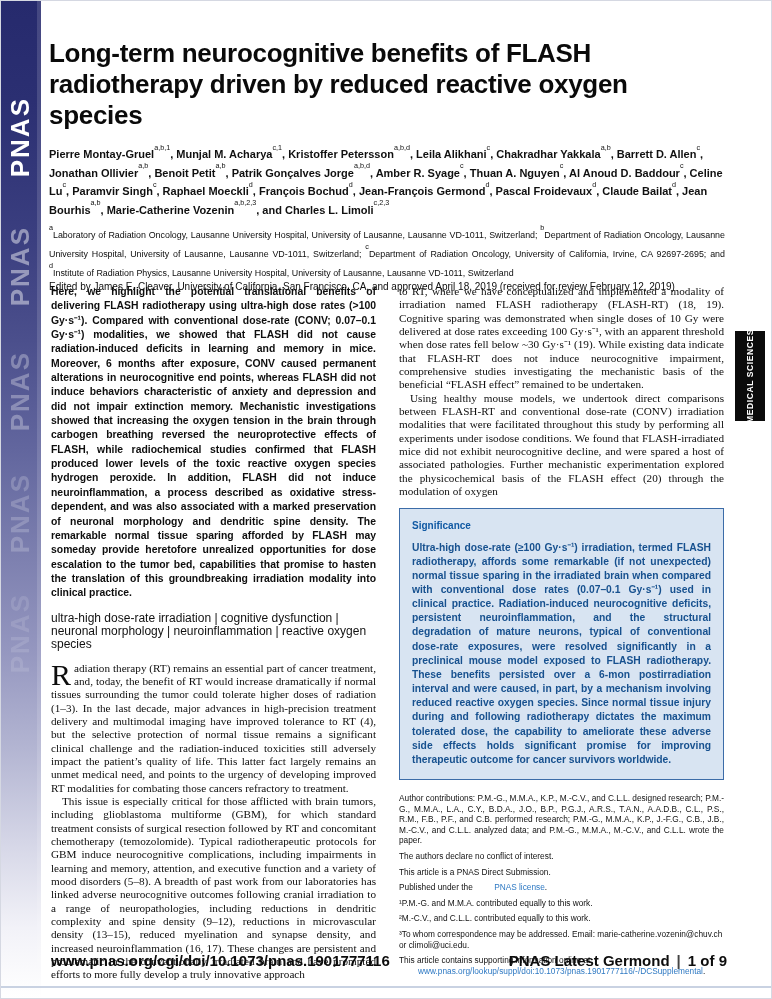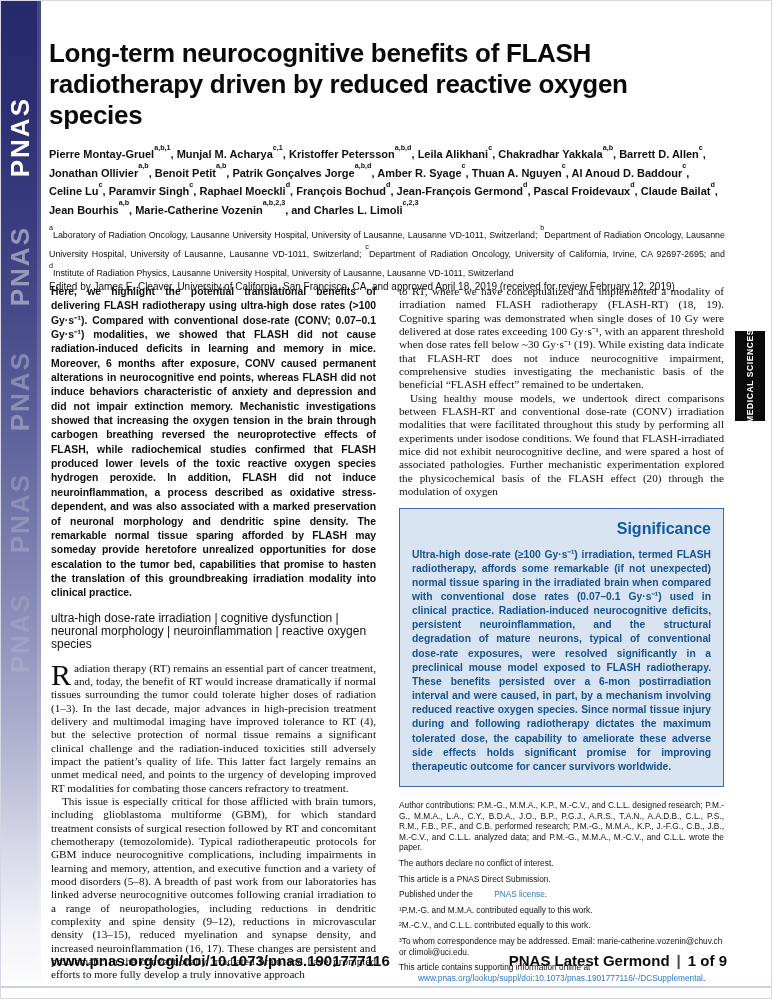--- a/index.html
+++ b/index.html
@@ -39,21 +39,21 @@
     color:#ffffff; font-size:8.5px; font-weight:bold; letter-spacing:0.6px;
     white-space:nowrap;
   }
   
   .header { position:absolute; left:48px; top:37px; width:676px; }
   .title {
     margin:0 0 12px 0; max-width:615px;
     font-size:26px; line-height:31px; font-weight:bold; letter-spacing:-0.3px; color:#0a0a0a;
   }
   .authors { font-size:11px; line-height:15px; font-weight:bold; color:#101010; margin-bottom:6px; }
-  .authors sup, .affiliations sup { font-size:7.2px; position:relative; top:-3.5px; font-weight:bold; }
+  .authors sup, .affiliations sup { font-size:7.2px; position:relative; top:-3.5px; font-weight:normal; }
   .affiliations { font-size:8.9px; line-height:15px; margin-bottom:0; text-align:justify; }
   .affiliations sup { font-weight:normal; }
   .edited { font-size:10px; line-height:11px; }
   
   .columns { position:absolute; left:50px; top:284px; width:676px; display:flex; gap:23px; }
   .col { flex:0 0 325px; width:325px; box-sizing:border-box; }
   .abstract {
     font-size:10.4px; line-height:14.35px; font-weight:bold; text-align:justify; color:#0e0e0e;
   }
   .keywords { margin-top:11px; font-size:12px; line-height:13px; color:#111; }
@@ -65,21 +65,21 @@
   .dropcap {
     float:left; font-family:"Liberation Serif", serif;
     font-size:30px; line-height:24px; padding:1px 3px 0 0; font-weight:normal;
   }
   .indent { text-indent:11px; }
   
   .sig-box {
     margin-top:9px; box-sizing:border-box;
     border:1.5px solid #3c6ca8; background:#d8e4f2; padding:11px 12px 12px 12px;
   }
-  .sig-title { color:#1059a3; font-weight:bold; font-size:16px; margin:0 0 10px 8px;text-align:right; }
+  .sig-title { color:#1059a3; font-weight:bold; font-size:10px; margin:0 0 10px 0; }
   .sig-text {
     color:#17518f; font-weight:bold; font-size:10.3px; line-height:14.15px; text-align:justify;
   }
   
   .footnotes { margin-top:13px; font-size:8.3px; line-height:10.6px; color:#111; }
   .footnotes .fn { margin-bottom:5px; }
   .fn-just { text-align:justify; }
   .link { color:#2e79c3; text-decoration:none;padding-left:19px; }
   
   .footer {

